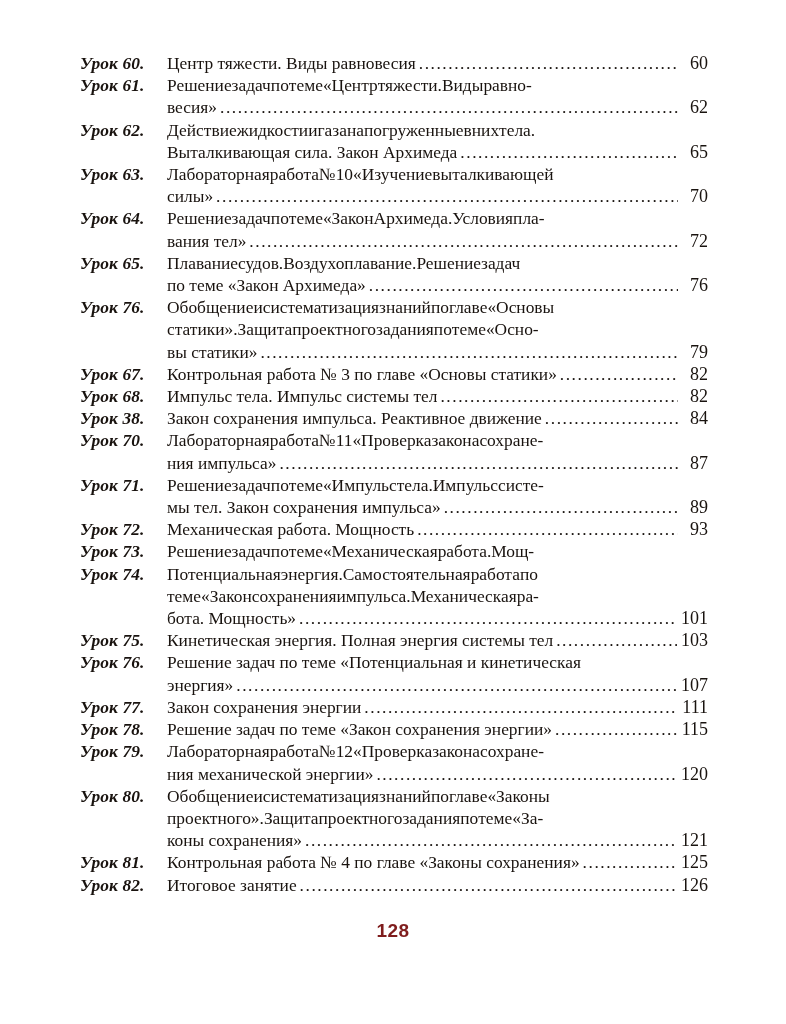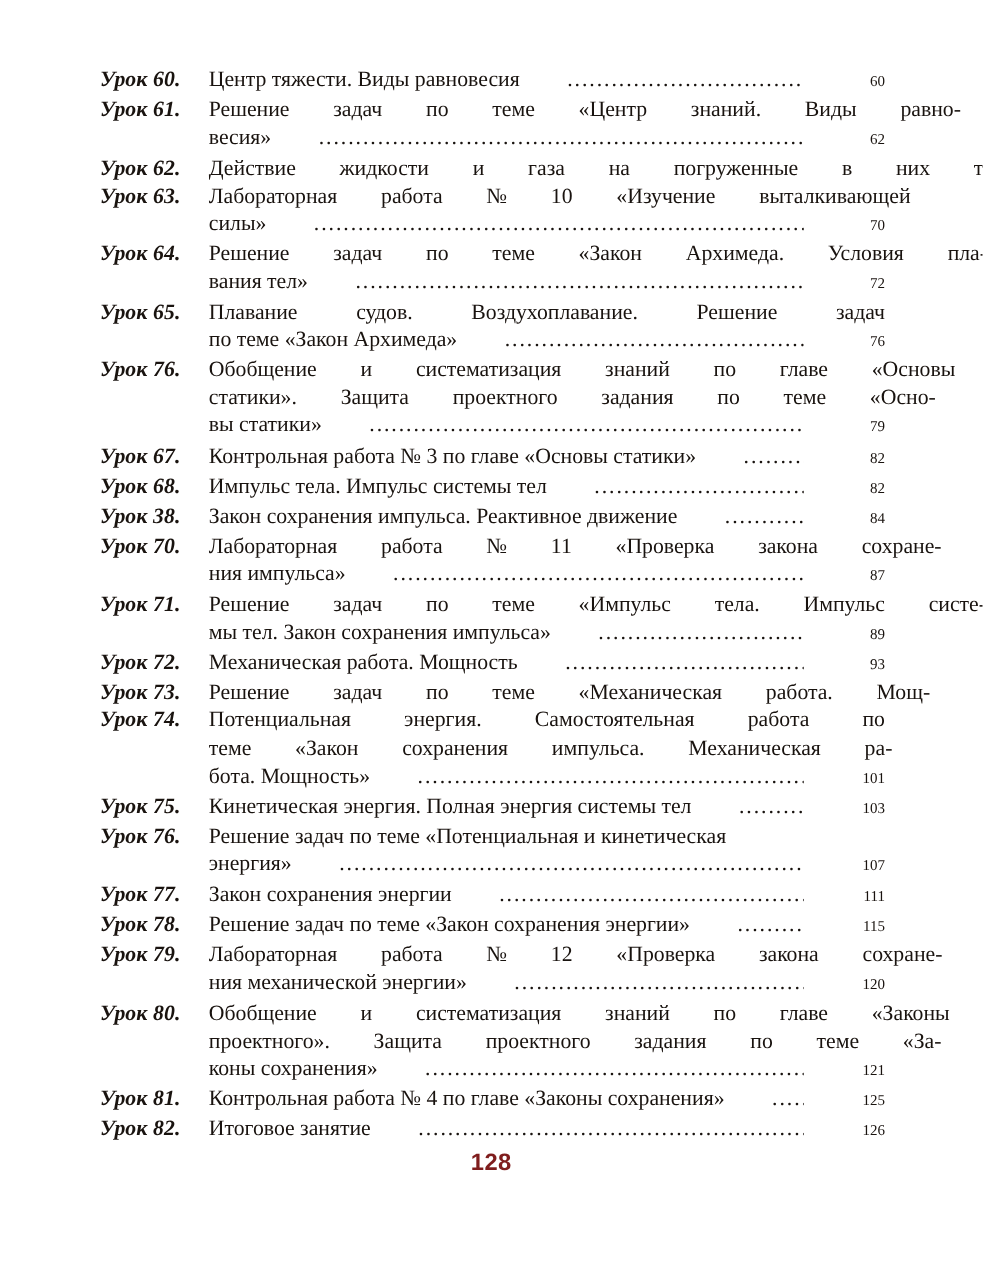--- a/index.html
+++ b/index.html
@@ -58,26 +58,25 @@
     text-justify: inter-word;
   }
 
   
   .line {
     display: flex;
     align-items: baseline;
     width: 100%;
     line-height: 22.2px;
     white-space: nowrap;
-    gap: 35px;
   }
 
   
   .line.spread {
-    justify-content: space-between;
+    justify-content: flex-start;
   }
 
   .line .txt {
     flex: 0 0 auto;
   }
 
   
   .leader {
     flex: 1 1 auto;
     overflow: hidden;
@@ -90,21 +89,21 @@
   }
   .leader::before {
     content: "........................................................................................................................................";
   }
 
   .pageno {
     flex: 0 0 auto;
     text-align: right;
     min-width: 26px;
     padding-left: 2px;
-    font-size: 12px;
+    font-size: 18px;
   }
 
   
   .jw {
     display: inline-block;
   }
 
   
   .folio {
     position: absolute;
@@ -136,21 +135,21 @@
       </div>
       <div class="entry">
         <div class="entry-label">Урок 61.</div>
         <div class="entry-body">
           <div class="line spread">
             <span class="jw">Решение</span>
             <span class="jw">задач</span>
             <span class="jw">по</span>
             <span class="jw">теме</span>
             <span class="jw">«Центр</span>
-            <span class="jw">знаний.</span>
+            <span class="jw">тяжести.</span>
             <span class="jw">Виды</span>
             <span class="jw">равно-</span>
           </div>
           <div class="line">
             <span class="txt">весия»</span>
             <span class="leader"></span>
             <span class="pageno">62</span>
           </div>
         </div>
       </div>
@@ -161,20 +160,25 @@
             <span class="jw">Действие</span>
             <span class="jw">жидкости</span>
             <span class="jw">и</span>
             <span class="jw">газа</span>
             <span class="jw">на</span>
             <span class="jw">погруженные</span>
             <span class="jw">в</span>
             <span class="jw">них</span>
             <span class="jw">тела.</span>
           </div>
+          <div class="line">
+            <span class="txt">Выталкивающая сила. Закон Архимеда</span>
+            <span class="leader"></span>
+            <span class="pageno">65</span>
+          </div>
         </div>
       </div>
       <div class="entry">
         <div class="entry-label">Урок 63.</div>
         <div class="entry-body">
           <div class="line spread">
             <span class="jw">Лабораторная</span>
             <span class="jw">работа</span>
             <span class="jw">№</span>
             <span class="jw">10</span>

